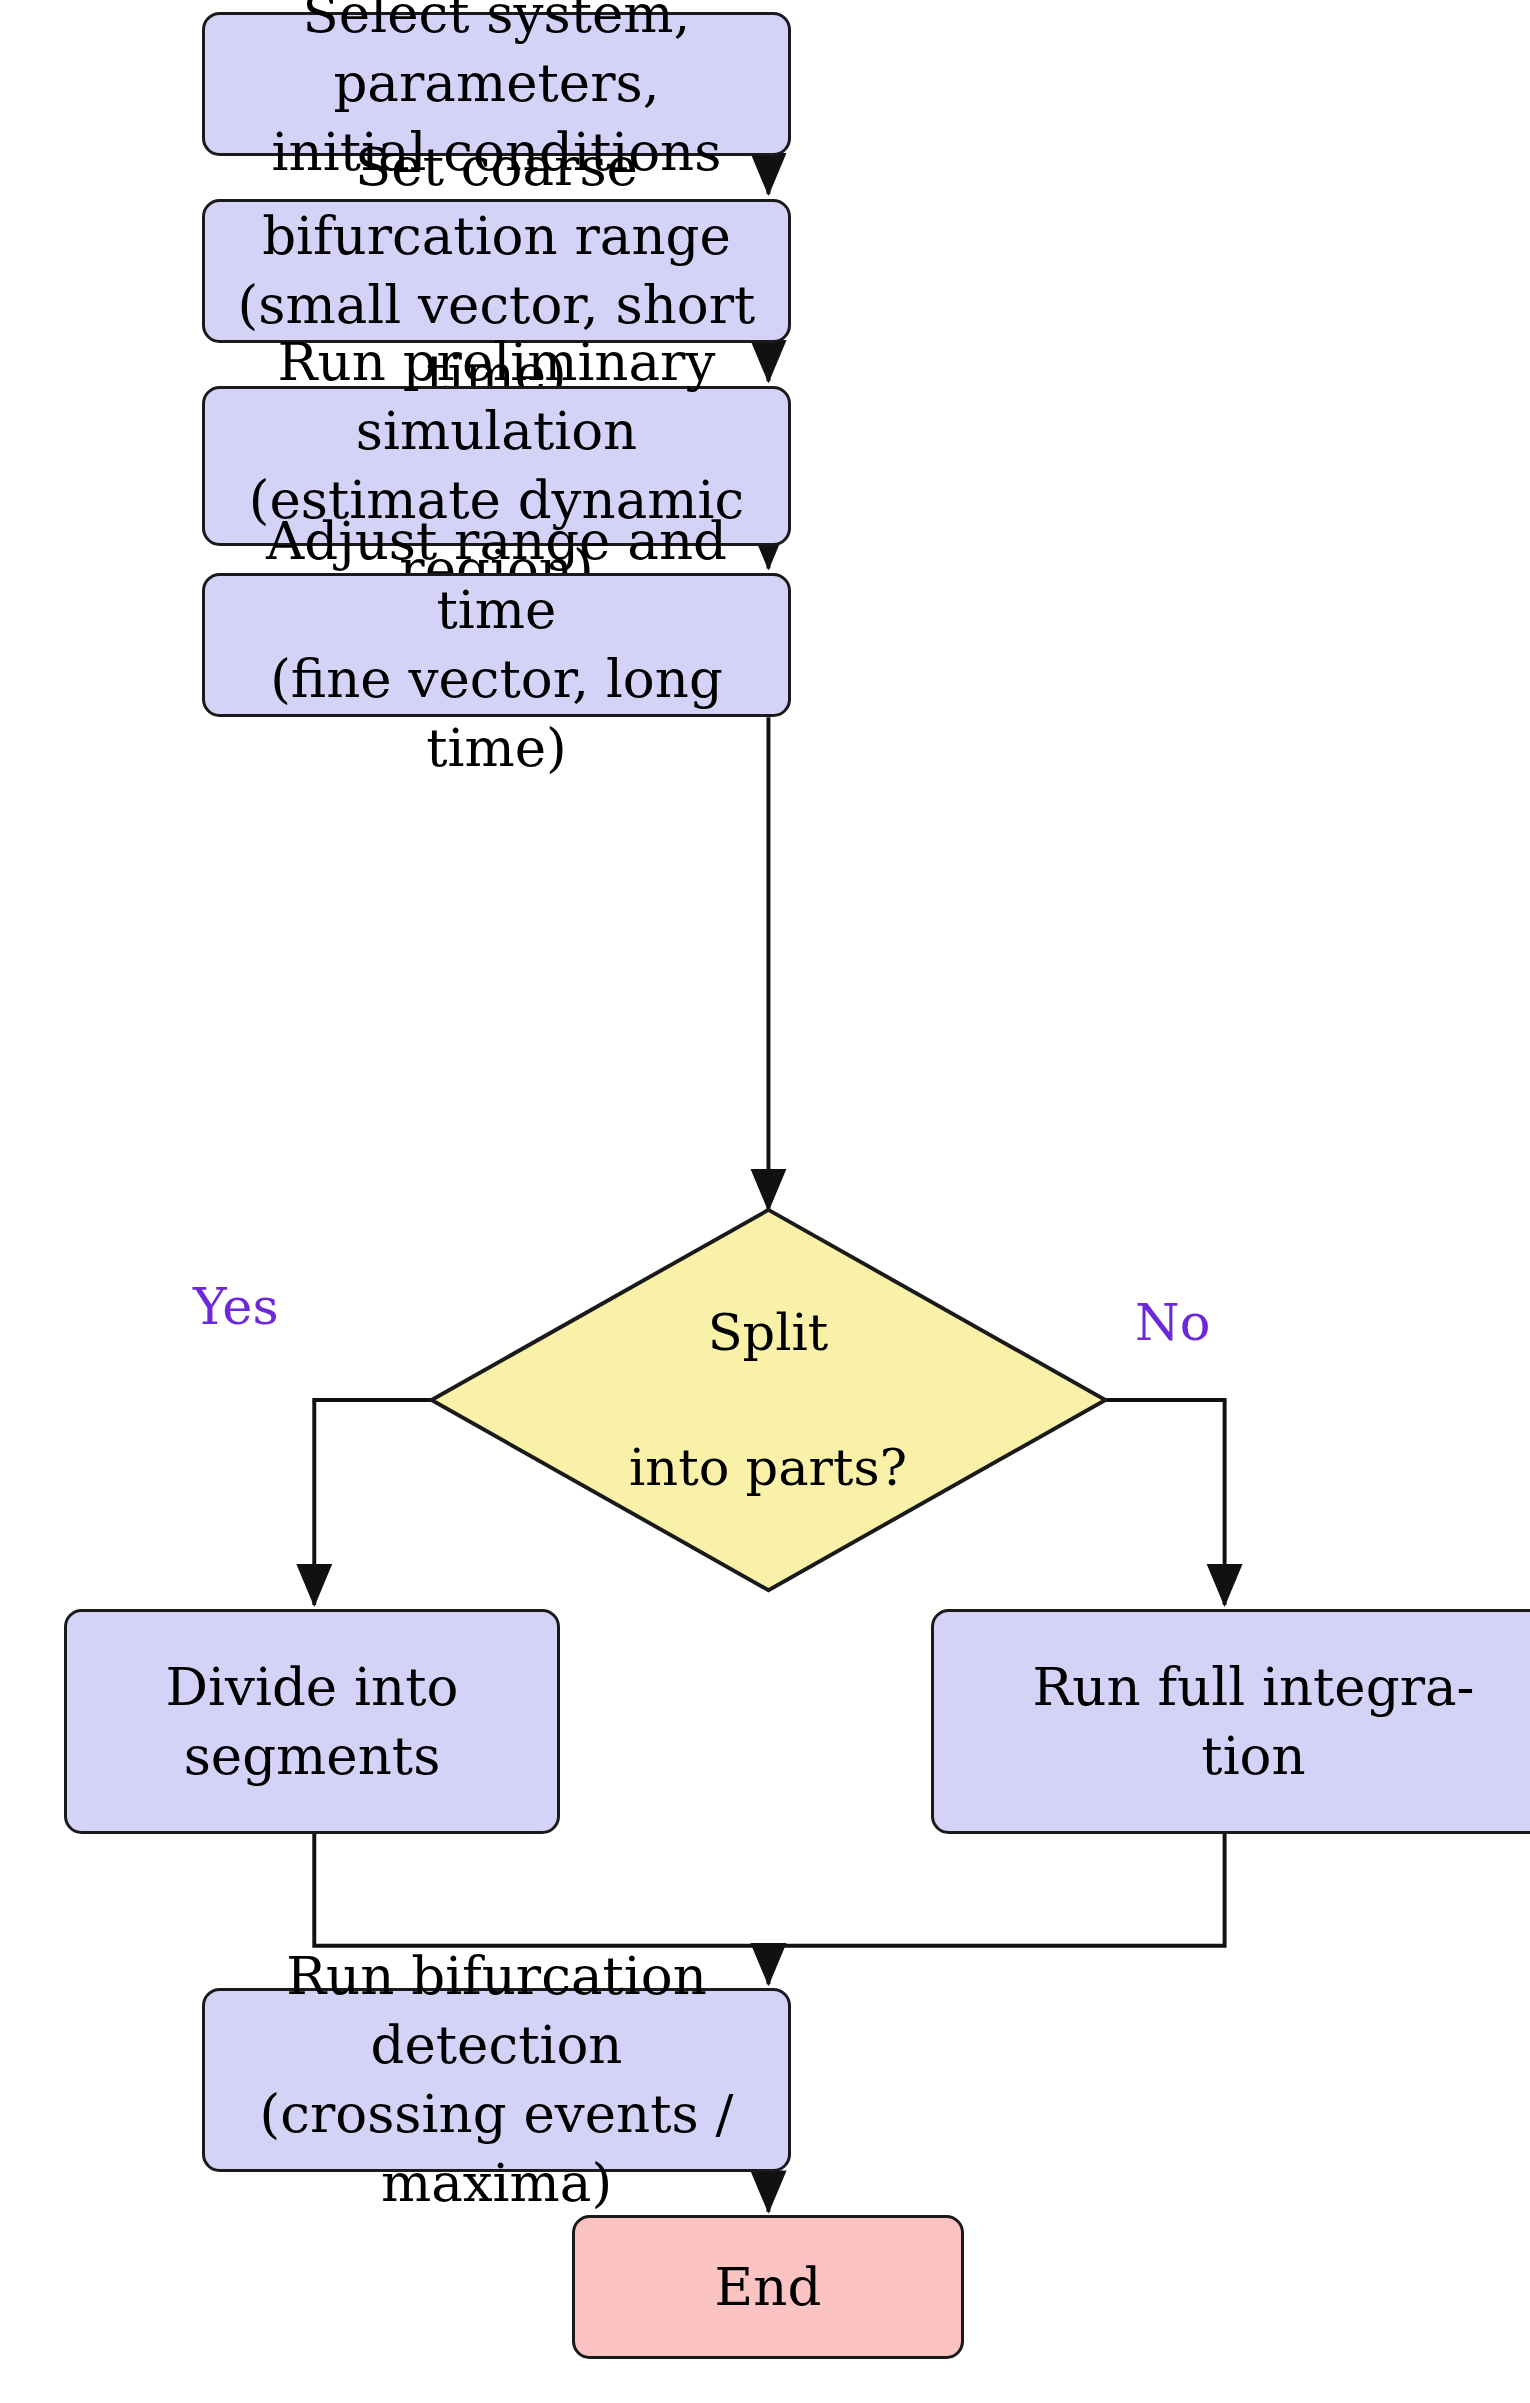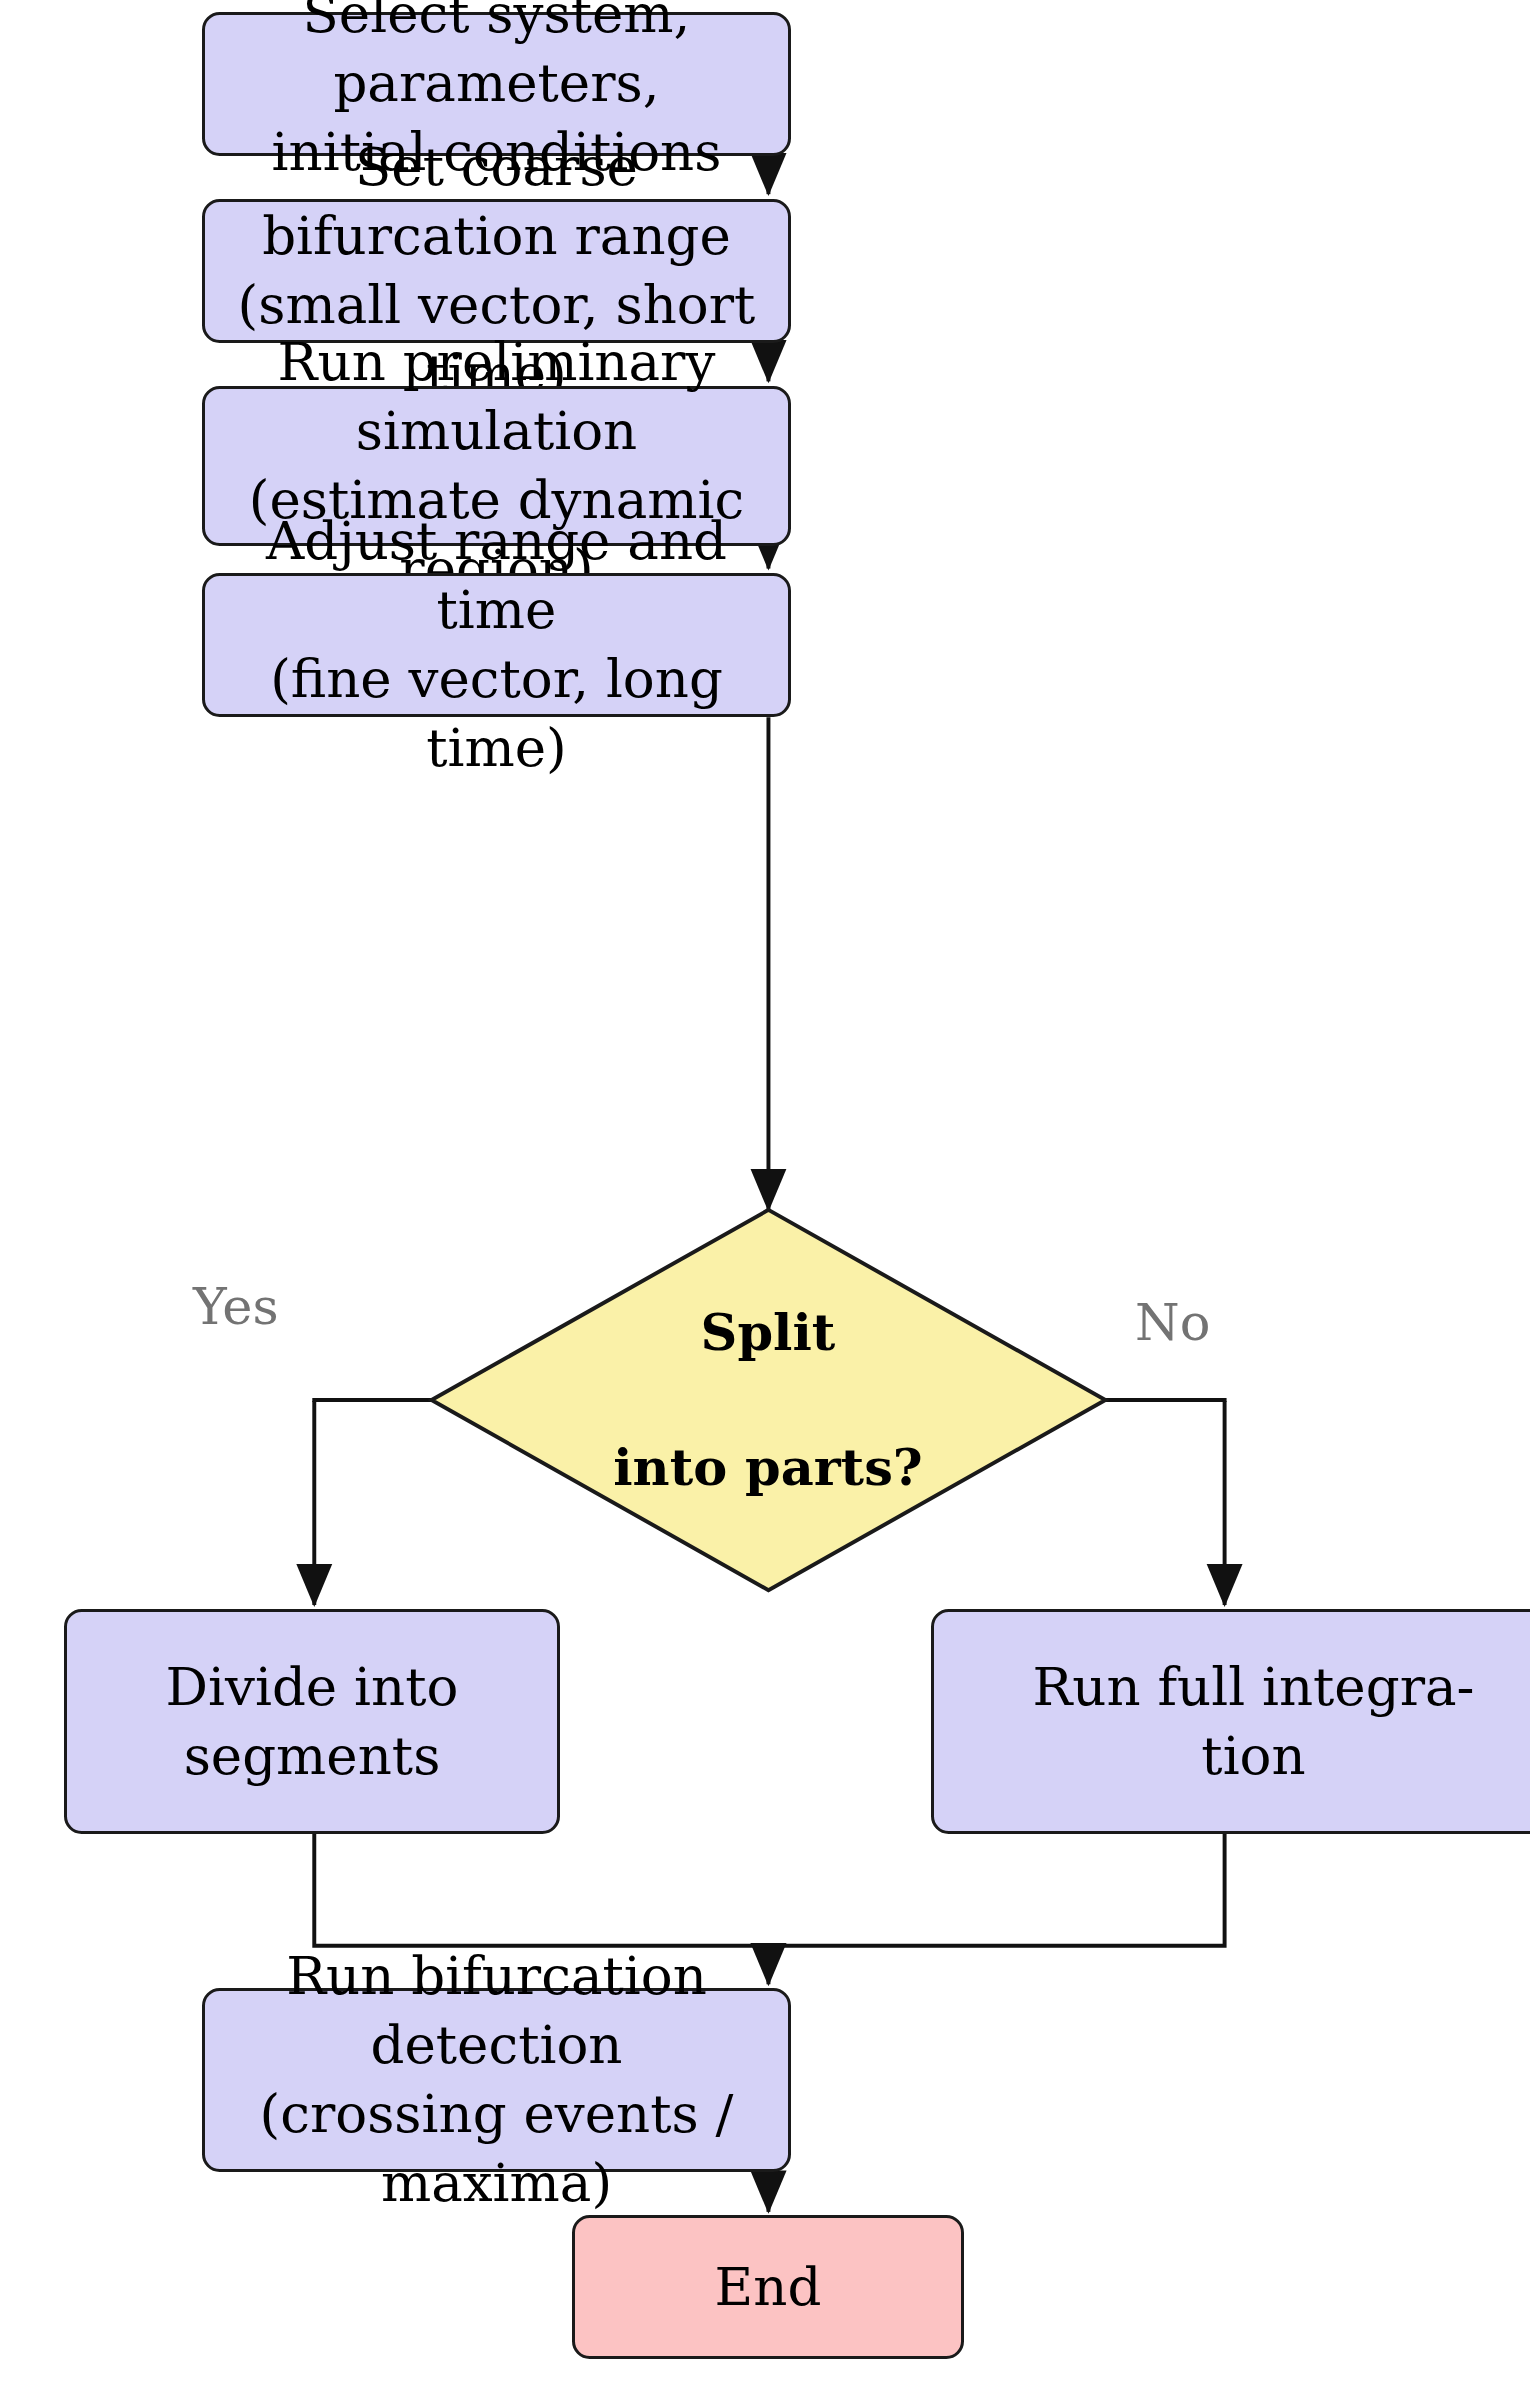--- a/index.html
+++ b/index.html
@@ -6,25 +6,25 @@
   body{width:1531px;height:2404px;position:relative;overflow:hidden;
        font-family:"DejaVu Serif","Liberation Serif",serif;}
   #canvas{position:absolute;left:0;top:0;width:1531px;height:2404px;}
   svg.edges{position:absolute;left:0;top:0;width:1531px;height:2404px;}
   .node{position:absolute;box-sizing:border-box;display:flex;align-items:center;
         justify-content:center;text-align:center;border:3px solid #1a1a1a;
         border-radius:17.7px;color:#000;line-height:1.30;}
   .node .txt{display:block;padding:0 13.8px;}
   .proc{background:#d5d2f7;}
   .term{background:#fcc3c3;}
-  .diamond{position:absolute;font-weight:bold;}
+  .diamond{position:absolute;}
   .diamond .dlabel{position:absolute;left:0;top:0;width:100%;height:100%;
         display:flex;align-items:center;justify-content:center;text-align:center;
         line-height:1.32;color:#000;}
-  .edgelabel{position:absolute;color:#737373;line-height:1;white-space:nowrap;}
+  .edgelabel{position:absolute;color:#6d28d9;line-height:1;white-space:nowrap;}
   .fs54{font-size:53px;}
   .fs52{font-size:51px;}
 </style>
 </head>
 <body>
 
 <div id="canvas">
 
   <svg class="edges" viewBox="0 0 1554 2440" xmlns="http://www.w3.org/2000/svg">
     <defs>

